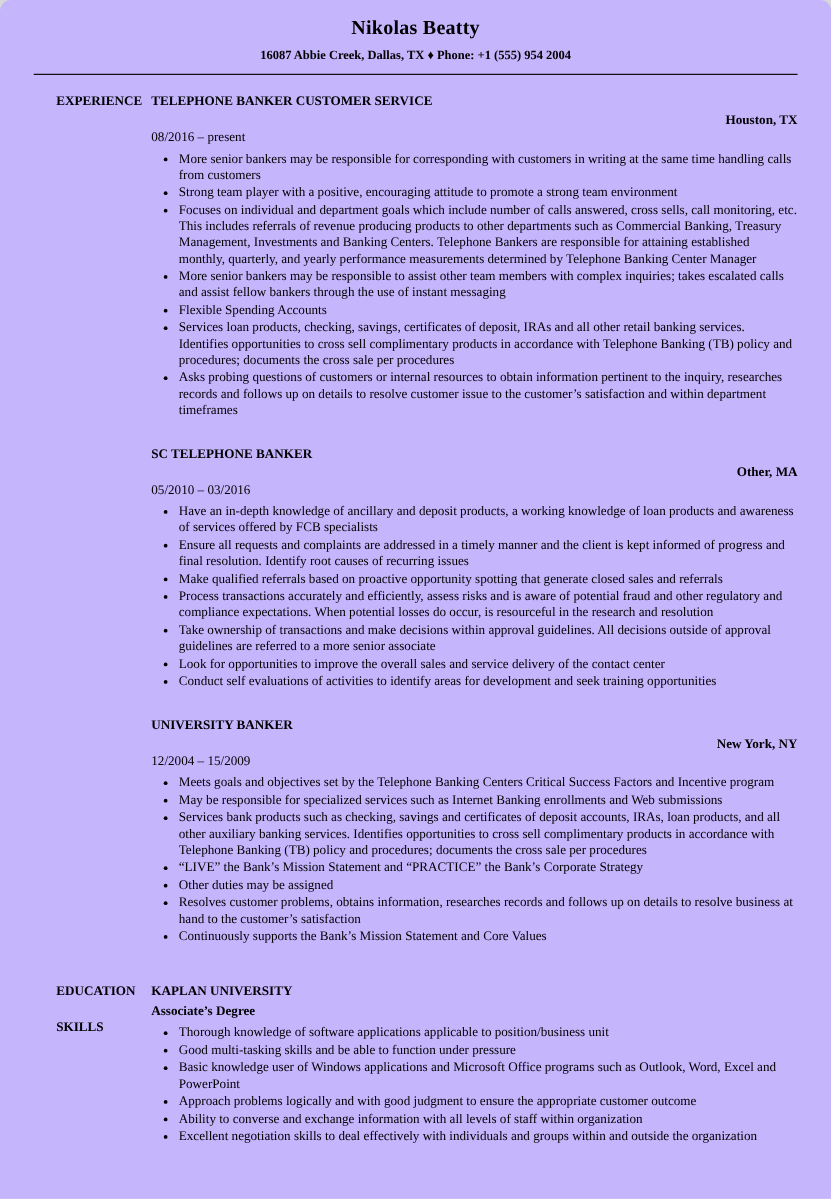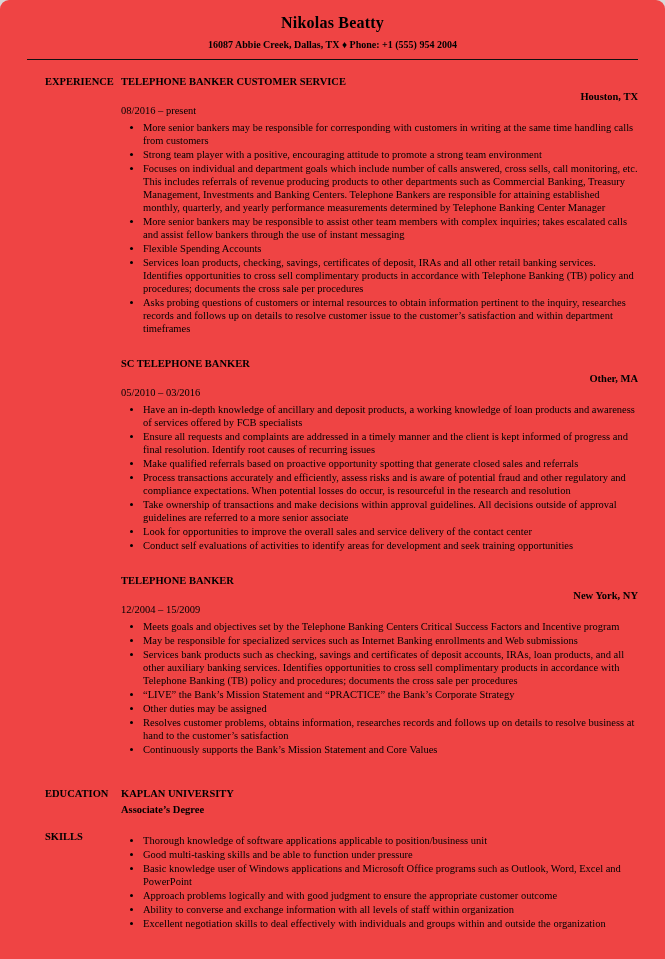--- a/index.html
+++ b/index.html
@@ -6,42 +6,42 @@
   html, body { margin: 0; padding: 0; }
   body {
     width: 665px;
     background: #d8d8d8;
     font-family: "Liberation Serif", "DejaVu Serif", serif;
     color: #000;
   }
   .page {
     width: 665px;
     height: 959px;
-    background: #ef4444;
+    background: #c4b5fd;
     border-radius: 9px 9px 0 0;
     overflow: hidden;
   }
   .header { text-align: center; padding-top: 14px; }
   .name { font-size: 16px; font-weight: 700; margin: 0 0 7px 0; letter-spacing: .2px; }
   .contact { font-size: 10px; font-weight: 700; }
   .rule { border-bottom: 1.4px solid #111; margin: 9px 27px 0 27px; }
 
   .row { display: flex; }
   .row .label {
     flex: 0 0 121px;
     padding-left: 45px;
     font-weight: 700;
     font-size: 10.5px;
     line-height: 13px;
   }
   .row .body { flex: 1 1 auto; padding-right: 27px; }
 
   .sec-exp { margin-top: 15px; }
   .sec-edu { margin-top: 30px; }
-  .sec-skills { margin-top: 14px; }
+  .sec-skills { }
 
   .job-title, .school {
     font-size: 10.5px;
     font-weight: 700;
     margin: 0;
     line-height: 13px;
   }
   .loc { font-weight: 700; font-size: 10.5px; line-height: 13px; margin-top: 2px; text-align: right; }
   .dates { font-size: 10.5px; line-height: 13px; margin-top: 1px; }
   .degree { font-weight: 700; font-size: 10.5px; line-height: 13px; margin-top: 3px; }
@@ -95,21 +95,21 @@
             <li>Ensure all requests and complaints are addressed in a timely manner and the client is kept informed of progress and final resolution. Identify root causes of recurring issues</li>
             <li>Make qualified referrals based on proactive opportunity spotting that generate closed sales and referrals</li>
             <li>Process transactions accurately and efficiently, assess risks and is aware of potential fraud and other regulatory and compliance expectations. When potential losses do occur, is resourceful in the research and resolution</li>
             <li>Take ownership of transactions and make decisions within approval guidelines. All decisions outside of approval guidelines are referred to a more senior associate</li>
             <li>Look for opportunities to improve the overall sales and service delivery of the contact center</li>
             <li>Conduct self evaluations of activities to identify areas for development and seek training opportunities</li>
           </ul>
       </article>
 
       <article class="job">
-        <h2 class="job-title">TELEPHONE BANKER</h2>
+        <h2 class="job-title">UNIVERSITY BANKER</h2>
         <div class="loc">New York, NY</div>
         <div class="dates">12/2004 – 15/2009</div>
         <ul class="bullets">
             <li>Meets goals and objectives set by the Telephone Banking Centers Critical Success Factors and Incentive program</li>
             <li>May be responsible for specialized services such as Internet Banking enrollments and Web submissions</li>
             <li>Services bank products such as checking, savings and certificates of deposit accounts, IRAs, loan products, and all other auxiliary banking services. Identifies opportunities to cross sell complimentary products in accordance with Telephone Banking (TB) policy and procedures; documents the cross sale per procedures</li>
             <li>“LIVE” the Bank’s Mission Statement and “PRACTICE” the Bank’s Corporate Strategy</li>
             <li>Other duties may be assigned</li>
             <li>Resolves customer problems, obtains information, researches records and follows up on details to resolve business at hand to the customer’s satisfaction</li>
             <li>Continuously supports the Bank’s Mission Statement and Core Values</li>

